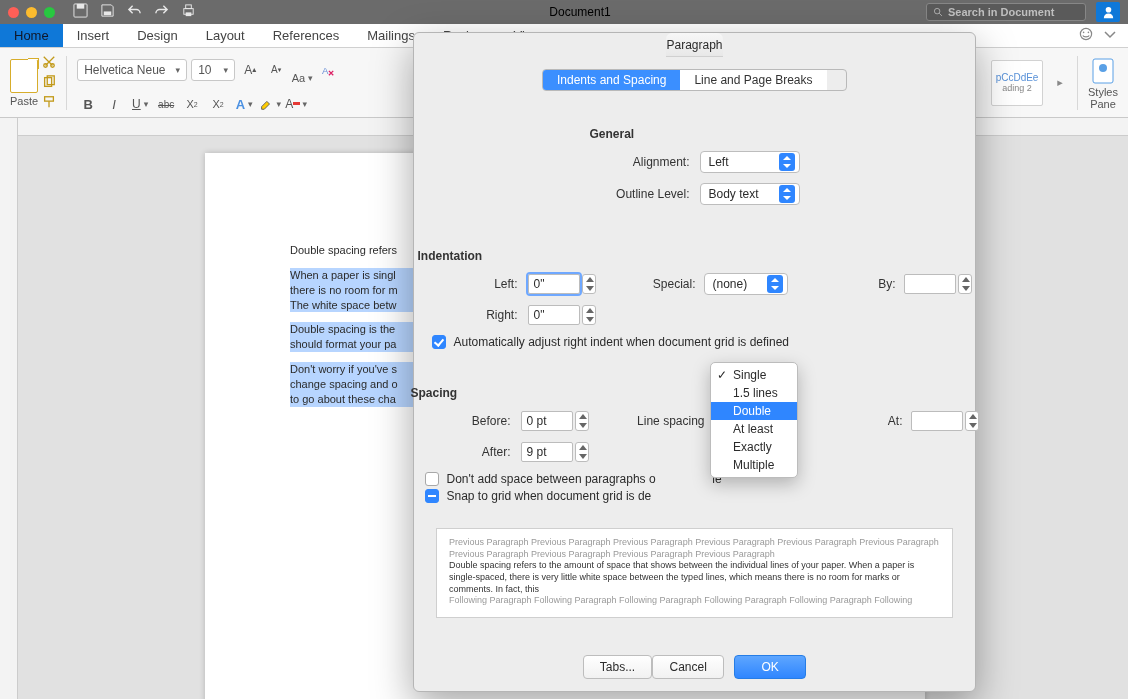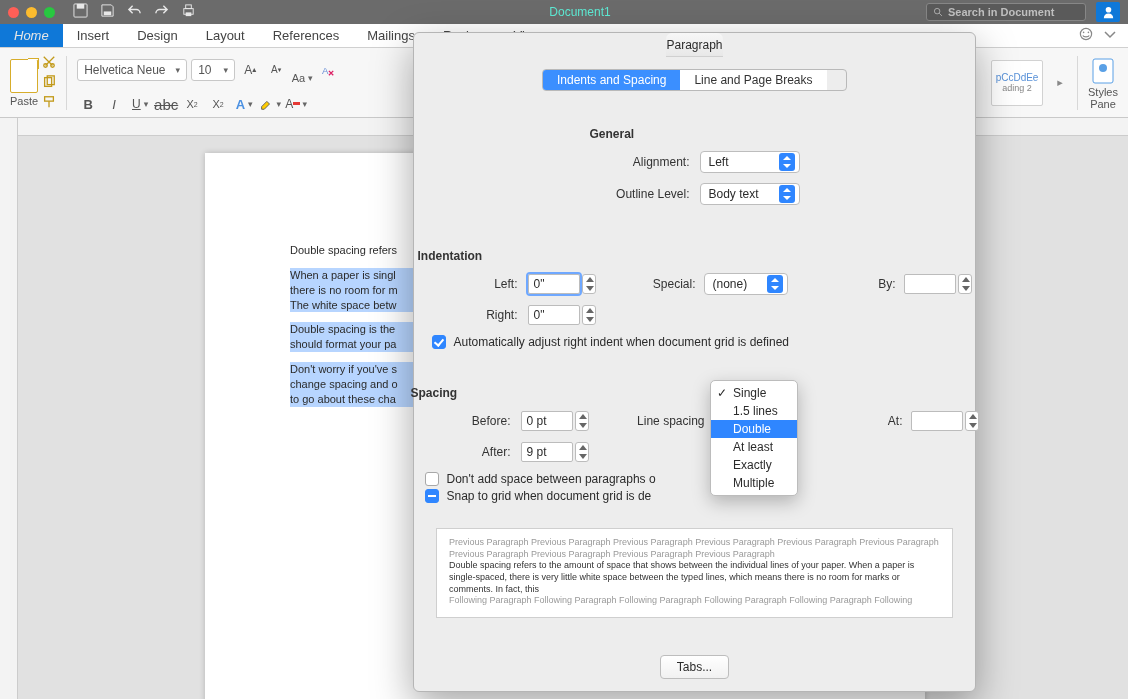--- a/index.html
+++ b/index.html
@@ -18,35 +18,35 @@
 
   
   .titlebar {
     height:24px; background:#6b6b6b; display:flex; align-items:center; padding:0 8px; position:relative;
   }
   .traffic-lights { display:flex; gap:7px; }
   .dot { width:11px; height:11px; border-radius:50%; }
   .red{background:#ff5f57;} .yellow{background:#fdbc2e;} .green{background:#28c840;}
   .qat { display:flex; gap:12px; margin-left:18px; }
   .qat svg, .right-icons svg { width:15px; height:15px; fill:#e8e8e8; }
-  .title-center { position:absolute; left:0; right:0; text-align:center; color:#5eead4; font-size:12px; pointer-events:none;padding-left:32px;}
+  .title-center { position:absolute; left:0; right:0; text-align:center; color:#000000; font-size:12px; pointer-events:none;padding-left:32px;}
   .search-box { margin-left:auto; display:flex; align-items:center; background:#5a5a5a; border:1px solid #878787; border-radius:3px; padding:2px 6px; width:160px; height:18px;}
   .search-box svg{width:11px;height:11px;fill:#cfcfcf;margin-right:4px;}
   .search-box span{color:#bfbfbf;font-size:11px;font-weight:bold;}
   .right-icons{display:flex;gap:10px;margin-left:10px;align-items:center;}
   .right-icons .share{width:24px;height:20px;background:#0f78d8;border-radius:2px;display:flex;align-items:center;justify-content:center;}
 
   
   .tabs {
     height:24px; background:#fff; border-bottom:1px solid #d0d0d0; display:flex; align-items:stretch;
   }
   .tab {
     padding:0 14px; font-size:13px; display:flex; align-items:center; color:#444; cursor:default;
   }
-  .tab.active { background:var(--ribbon-blue); color:#e5e5e5;font-style:italic; }
+  .tab.active { background:var(--ribbon-blue); color:#0f172a; }
   .tabs-right{margin-left:auto;display:flex;align-items:center;gap:8px;padding-right:10px;}
   .tabs-right svg{width:16px;height:16px;stroke:#888;fill:none;stroke-width:1.5;}
 
   
   .ribbon {
     height:70px; background:var(--toolbar-bg); border-bottom:1px solid #c9c9c9; display:flex; align-items:center; padding:4px 10px; gap:10px; font-size:11px; color:#555;
   }
   .group{display:flex;flex-direction:column;align-items:center;justify-content:center;height:100%;}
   .big-icon {width:28px;height:34px;background:#fff;border:1px solid #d7ad2b;border-radius:2px;position:relative;}
   .big-icon:after{content:"";position:absolute;right:-2px;top:-2px;width:10px;height:10px;border-top:1px solid #d7ad2b;border-right:1px solid #d7ad2b;background:linear-gradient(135deg,#fff 49%,transparent 51%);}
@@ -109,21 +109,21 @@
 
   .checkbox-row{display:flex;align-items:center;font-size:12px;margin:3px 0 3px 14px;}
   .cb{width:14px;height:14px;border:1px solid #a8a8a8;border-radius:3px;margin-right:8px;background:#fff;display:flex;align-items:center;justify-content:center;}
   .cb.checked{background:#2f86ff;border-color:#2f86ff;}
   .cb.checked:after{content:"";width:4px;height:7px;border:solid #fff;border-width:0 2px 2px 0;transform:rotate(40deg);margin-top:-2px;}
   .cb.mixed{background:#2f86ff;border-color:#2f86ff;}
   .cb.mixed:after{content:"";width:8px;height:2px;background:#fff;}
 
   
   .dropdown{
-    position:absolute; left:710px; top:380px; width:88px;
+    position:absolute; left:710px; top:362px; width:88px;
     background:#fff;border:1px solid #bcbcbc;border-radius:5px;
     box-shadow:0 6px 18px rgba(0,0,0,.25); padding:3px 0; font-size:12px;
   }
   .dropdown div{padding:2px 10px 2px 22px;position:relative;cursor:default;}
   .dropdown .checked:before{content:"✓";position:absolute;left:6px;}
   .dropdown .highlight{background:#2f86ff;color:#fff;}
 
   
   .preview{margin:16px 22px 0;border:1px solid #cfcfcf;background:#fff;height:90px;padding:8px 12px;font-size:9px;color:#9a9a9a;line-height:1.3;overflow:hidden;}
   .preview .mid{color:#333;}
@@ -257,21 +257,21 @@
           <b style="font-size:13px;">B</b>
         </div>
       <div class="ribbon-btn">
           <i style="font-size:13px;">I</i>
         </div>
       <div class="ribbon-btn">
           <u style="font-size:12px;">U</u>
           <span class="caret">▾</span>
         </div>
       <div class="ribbon-btn">
-          <span style="text-decoration:line-through;font-size:15px;">abc</span>
+          <span style="text-decoration:line-through;font-size:10px;">abc</span>
         </div>
       <div class="ribbon-btn" style="font-size:11px;">X<sub style="font-size:7px;">2</sub></div>
       <div class="ribbon-btn" style="font-size:11px;">X<sup style="font-size:7px;">2</sup></div>
       <div class="ribbon-btn">
           <span style="color:#4a90e2;font-weight:bold;font-size:13px;">A</span>
           <span class="caret">▾</span>
         </div>
       <div class="ribbon-btn">
           <svg viewBox="0 0 16 16">
             <path d="M3 11l6-6 3 3-6 6H3z" fill="#fc0" stroke="#555"></path>
@@ -410,20 +410,24 @@
   </div>
 
   <div class="preview">
     <div>Previous Paragraph Previous Paragraph Previous Paragraph Previous Paragraph Previous Paragraph Previous Paragraph Previous Paragraph Previous Paragraph Previous Paragraph Previous Paragraph</div>
     <div class="mid">Double spacing refers to the amount of space that shows between the individual lines of your paper. When a paper is single-spaced, there is very little white space between the typed lines, which means there is no room for marks or comments. In fact, this</div>
     <div>Following Paragraph Following Paragraph Following Paragraph Following Paragraph Following Paragraph Following</div>
   </div>
 
   <div class="modal-footer">
     <div class="btn">Tabs...</div>
+    <div class="right">
+      <div class="btn default">Cancel</div>
+      <div class="btn primary">OK</div>
+    </div>
   </div>
 </div>
 
 <div class="dropdown">
   <div class="checked">Single</div>
   <div>1.5 lines</div>
   <div class="highlight">Double</div>
   <div>At least</div>
   <div>Exactly</div>
   <div>Multiple</div>

